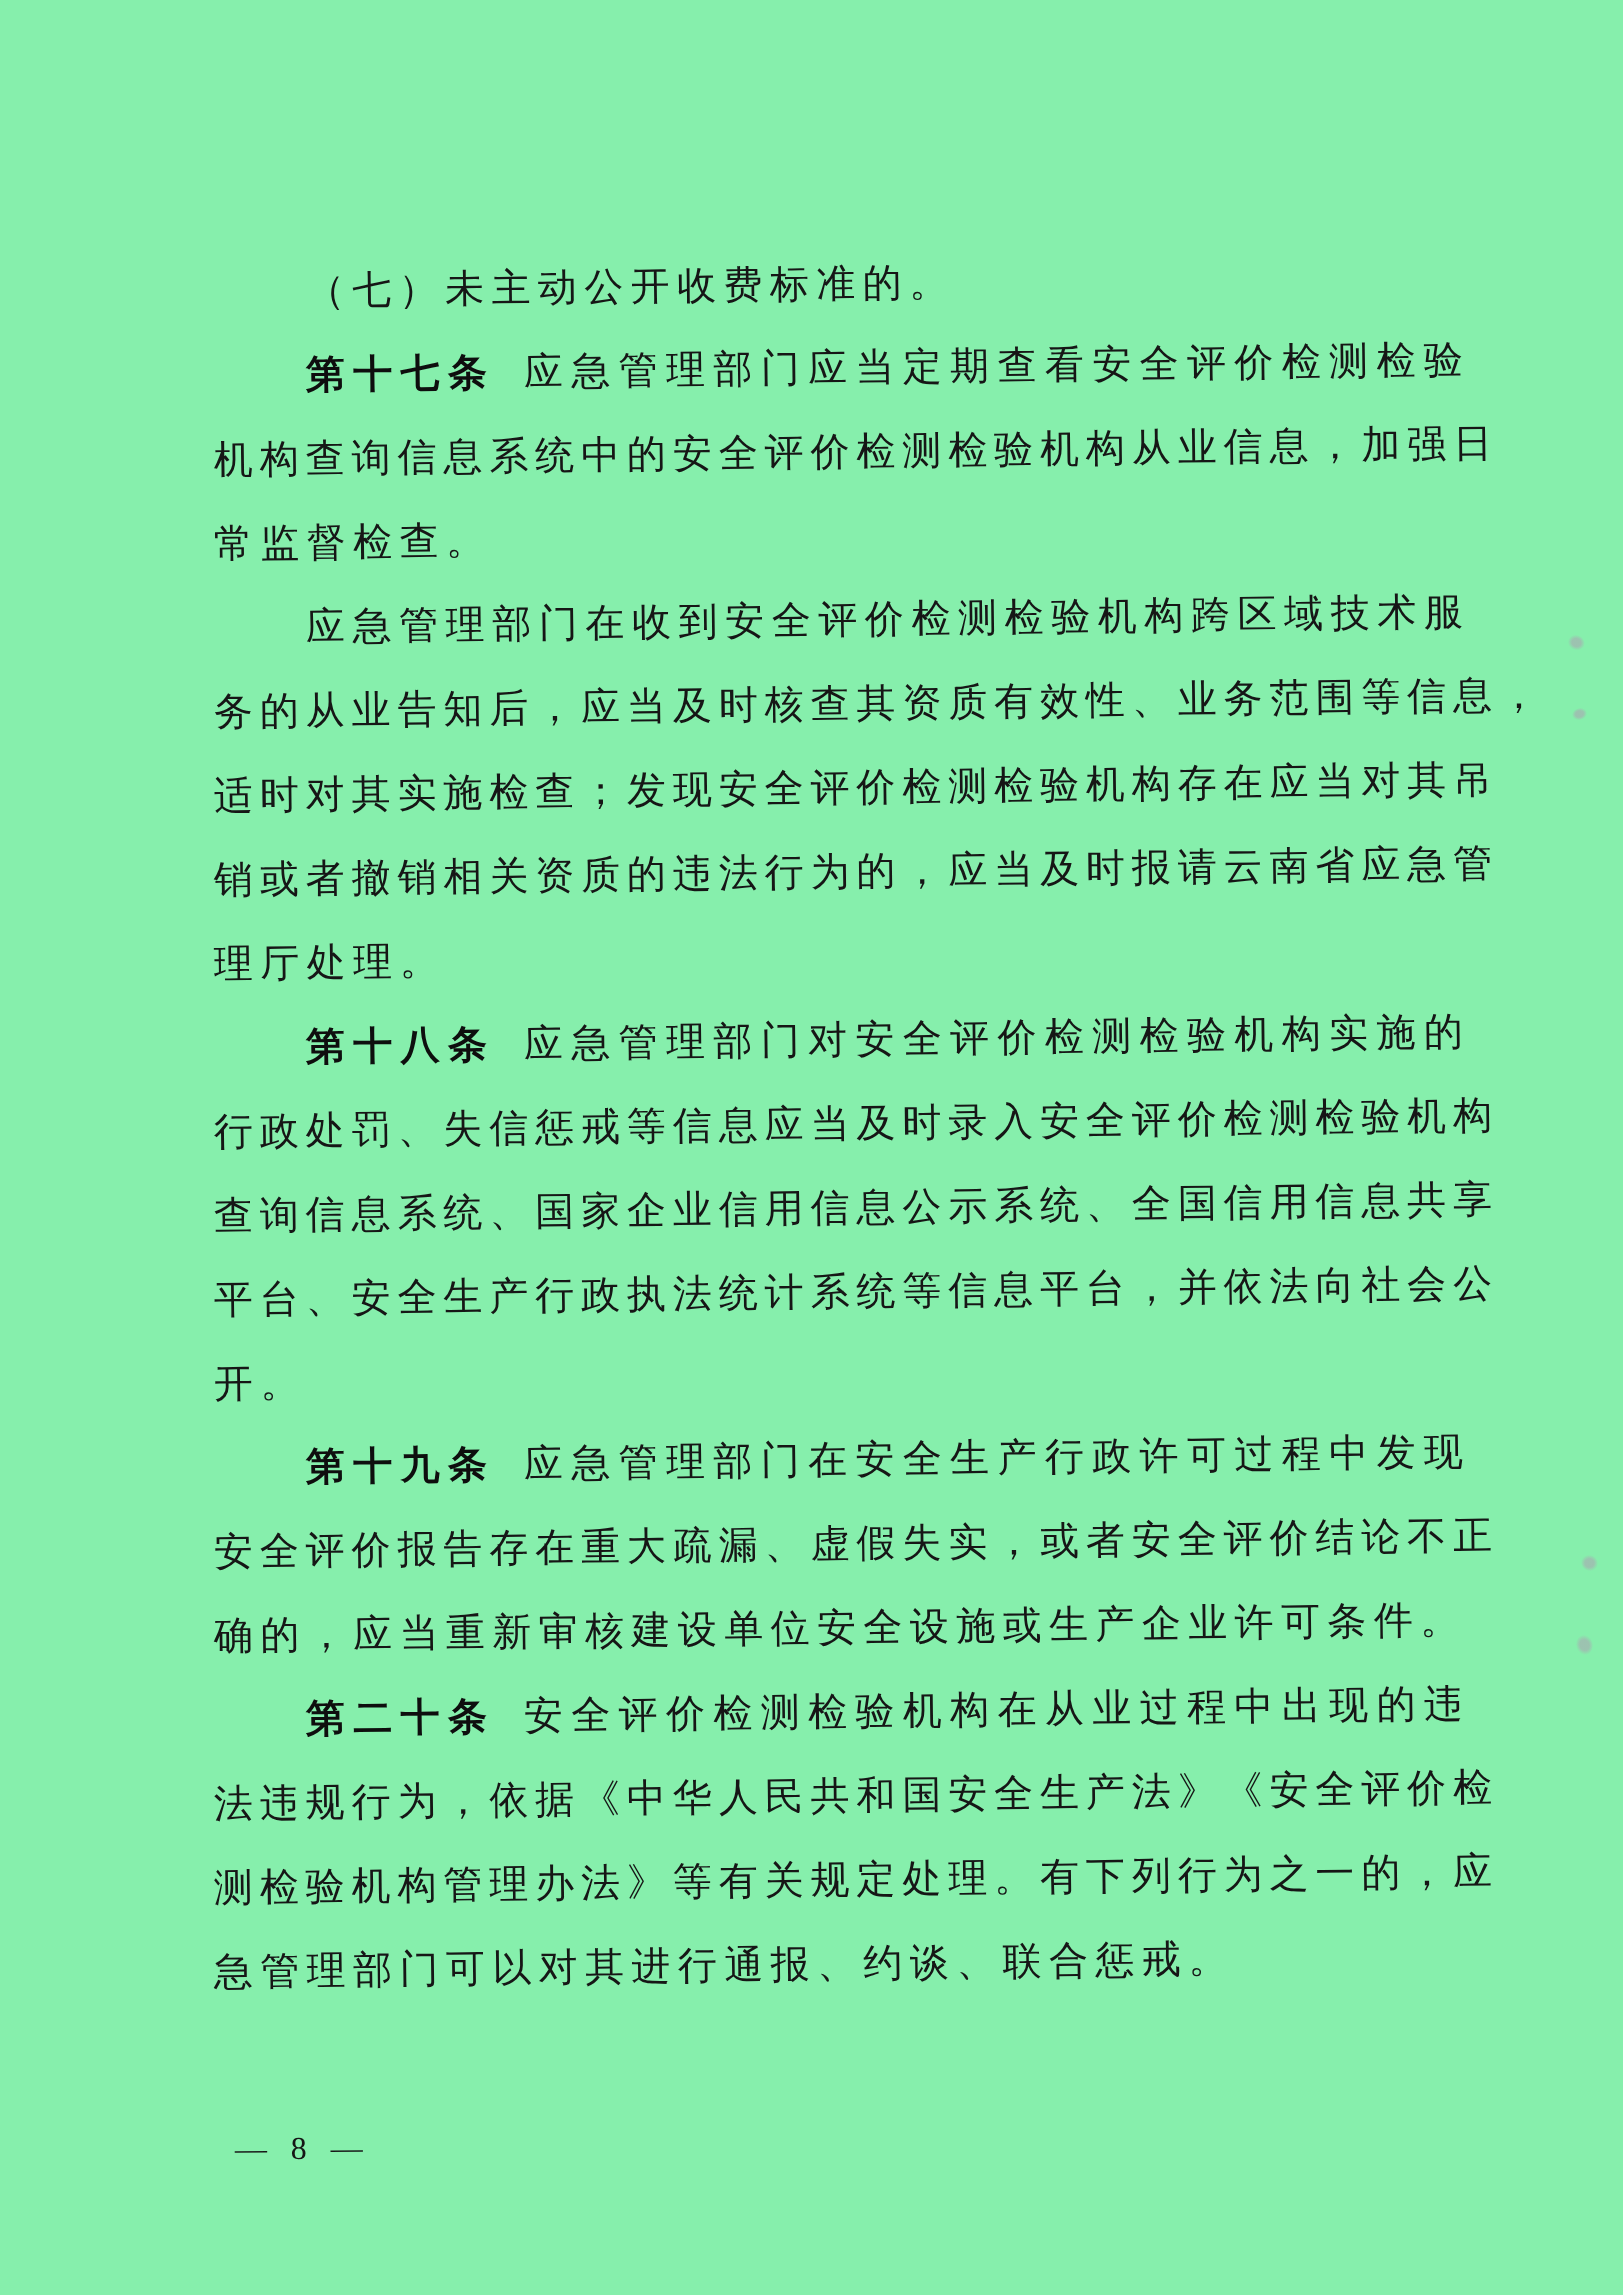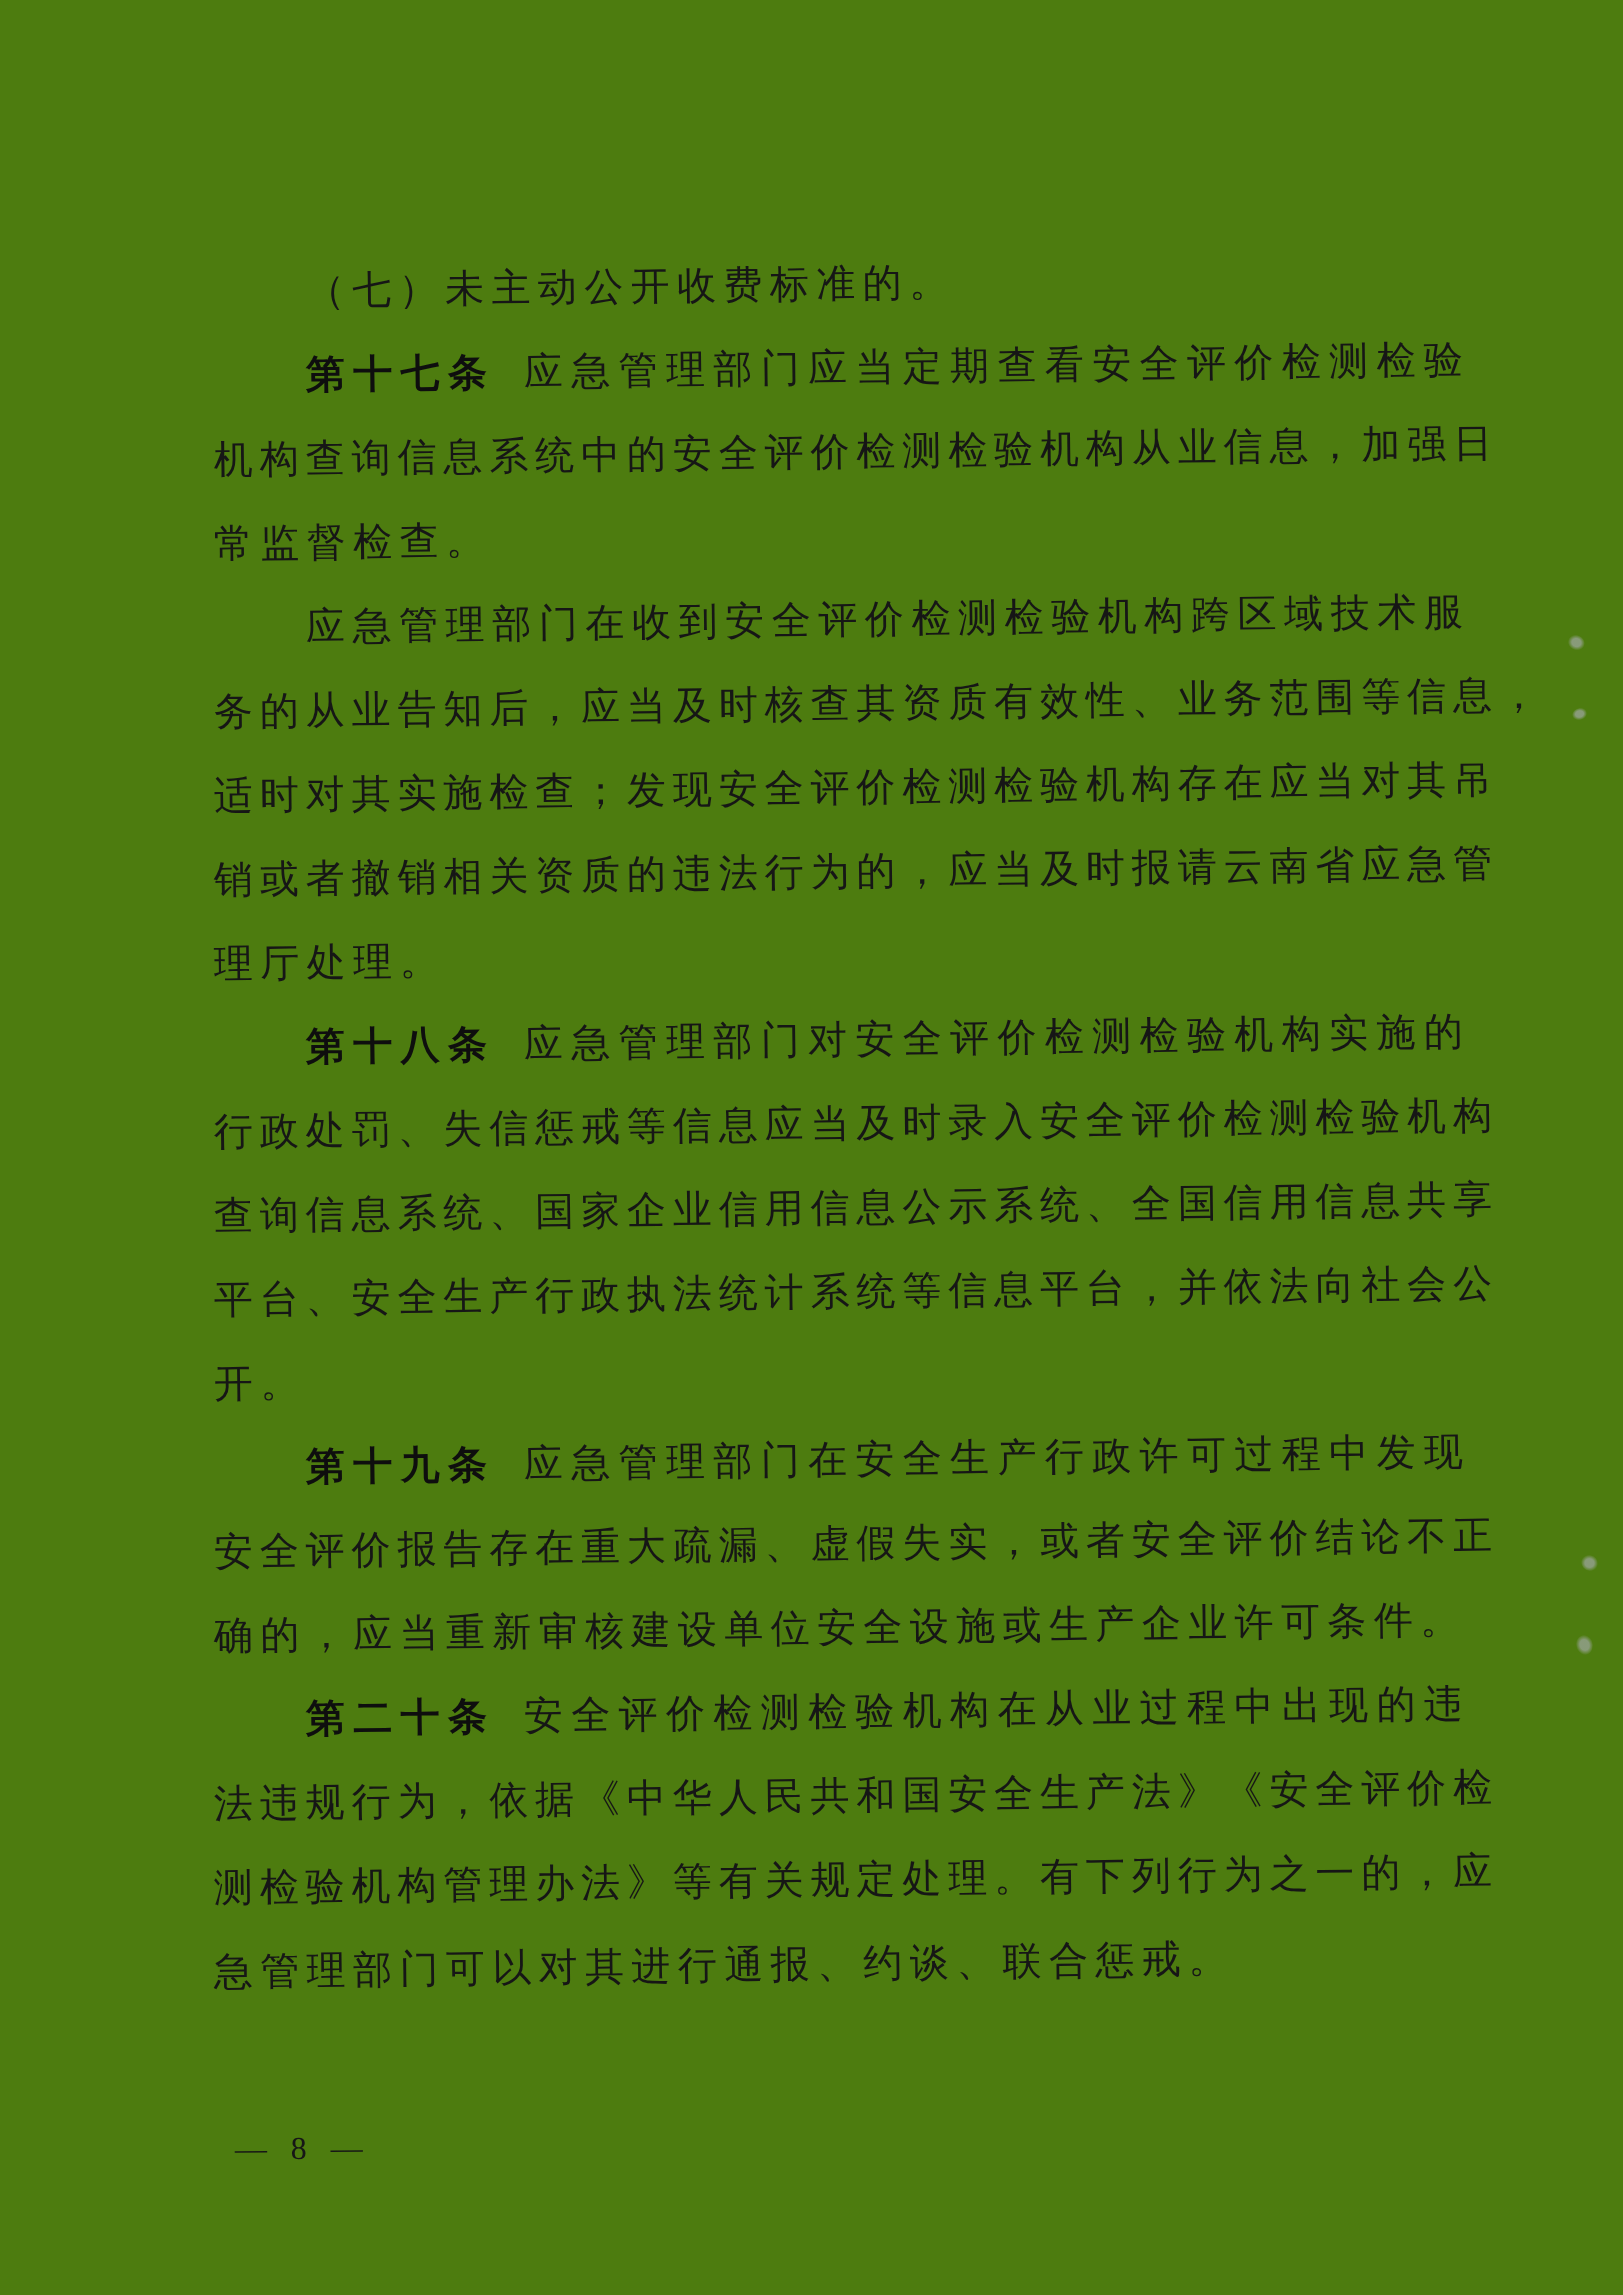--- a/index.html
+++ b/index.html
@@ -10,21 +10,21 @@
     width: 1623px;
     height: 2295px;
     position: relative;
     background: #fefefe;
     font-family: "Liberation Serif", "DejaVu Serif", serif;
     overflow: hidden;
   }
   .page {
     position: absolute;
     inset: 0;
-    background: #4d7c0f;
+    background: #86efac;
   }
   .textblock {
     position: absolute;
     left: 214px;
     top: 250px;
     width: 1256px;
     color: #161616;
   }
   .line {
     height: 84px;

